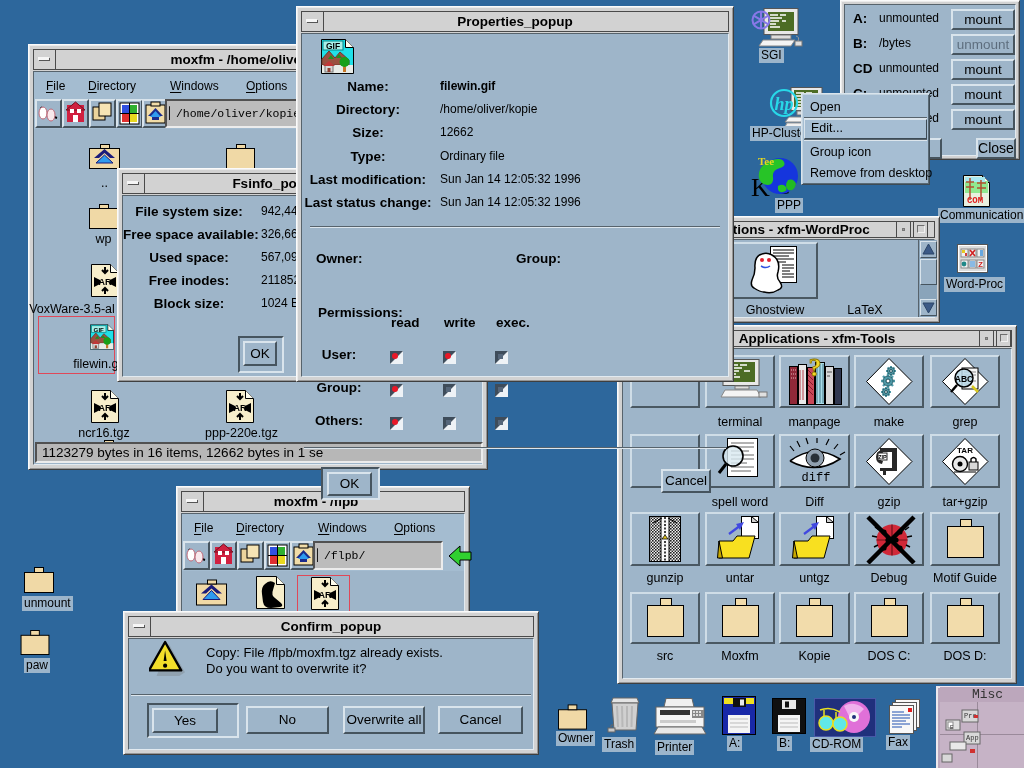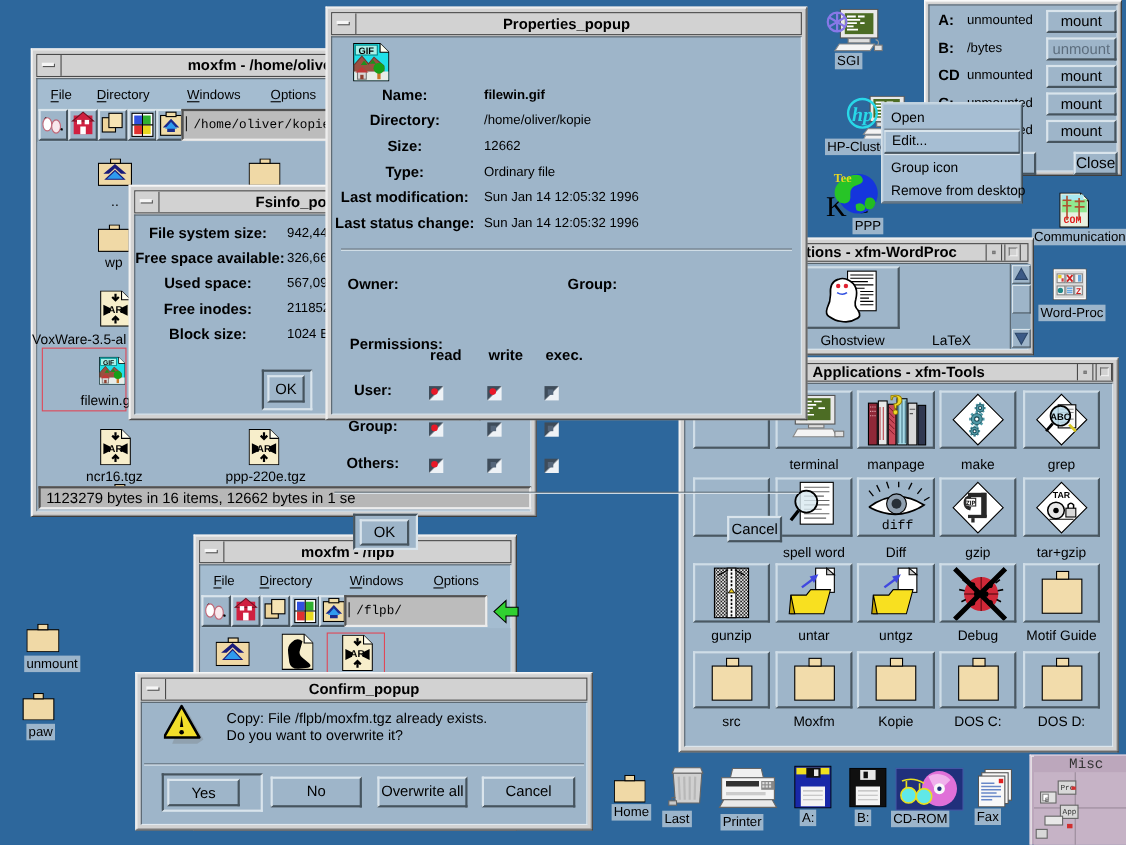--- a/index.html
+++ b/index.html
@@ -79,21 +79,21 @@
       <svg width="30" height="25">
         <use href="#folder"></use>
       </svg>
     </div>
   <div class="lbl" style="left:24px;top:658px">paw</div>
   <div class="abs" style="left:558px;top:704px">
       <svg width="29" height="26">
         <use href="#folder"></use>
       </svg>
     </div>
-  <div class="lbl" style="left:556px;top:731px">Home</div>
+  <div class="lbl" style="left:556px;top:731px">Owner</div>
   <div class="abs" id="sgi" style="left:751px;top:8px">
       <svg width="52" height="40" viewBox="0 0 52 40">
     <rect x="13" y="0.5" width="34" height="26" fill="#e8e8e8" stroke="#555"></rect>
     <rect x="17" y="4" width="26" height="19" fill="#4c6c24"></rect>
     <g stroke="#fff" stroke-width="1.6">
           <path d="M19 7 h8 M29 7 h6 M19 10 h12 M19 13 h9 M31 13 h4 M19 16 h6 M19 19 h10"></path>
         </g>
     <rect x="20" y="27" width="20" height="4" fill="#ddd" stroke="#777"></rect>
     <polygon points="12,32 44,32 40,38 8,38" fill="#f4f4f4" stroke="#888"></polygon>
     <rect x="44" y="33" width="7" height="5" fill="#e0e0e0" stroke="#777"></rect>
@@ -169,21 +169,21 @@
   <div class="lbl" style="left:944px;top:277px">Word-Proc</div>
   <div class="abs" id="trash" style="left:606px;top:696px">
       <svg width="41" height="39" viewBox="0 0 41 39">
     <polygon points="7,2 31,2 33,7 5,7" fill="#e4e4e4" stroke="#666"></polygon>
     <path d="M6 7 h26 l-2 27 h-22 z" fill="#d0d0d0" stroke="#666"></path>
     <path d="M11 10 l1 21 M16 10 l0.5 21 M21 10 v21 M26 10 l-0.5 21" stroke="#b8b8b8" stroke-width="2"></path>
     <rect x="2" y="32" width="7" height="4" fill="#c8c8c8" stroke="#666"></rect>
     <path d="M5 32 v-3 h3" fill="none" stroke="#666"></path>
   </svg>
     </div>
-  <div class="lbl" style="left:602px;top:737px">Last</div>
+  <div class="lbl" style="left:602px;top:737px">Trash</div>
   <div class="abs" id="printer" style="left:652px;top:698px">
       <svg width="57" height="37" viewBox="0 0 57 37">
     <polygon points="14,0.5 40,0.5 42,9 12,9" fill="#f0f0f0" stroke="#666"></polygon>
     <rect x="4" y="9" width="48" height="20" fill="#f4f4f4" stroke="#666"></rect>
     <rect x="8" y="12" width="30" height="5" fill="#333"></rect>
     <g fill="#888">
           <rect x="40" y="12" width="12" height="8"></rect>
         </g>
     <g fill="#ddd">
           <rect x="41" y="13" width="2" height="2"></rect>

